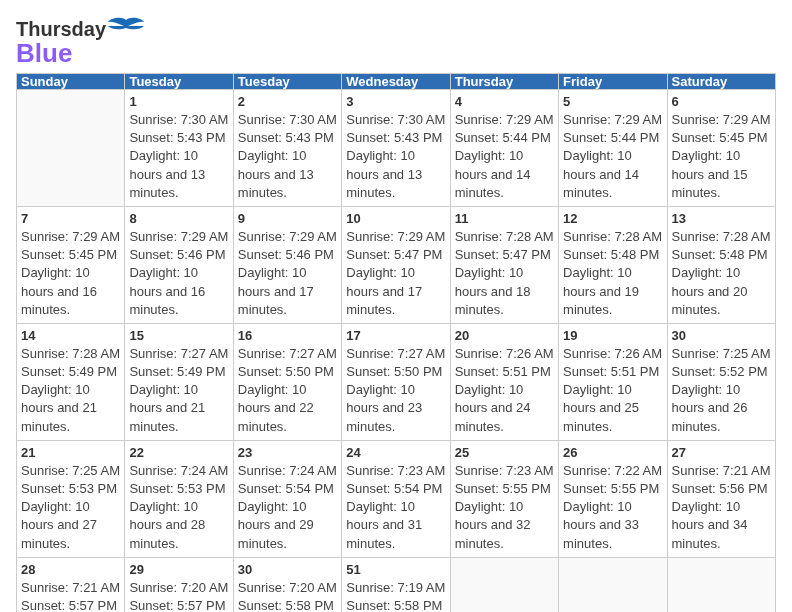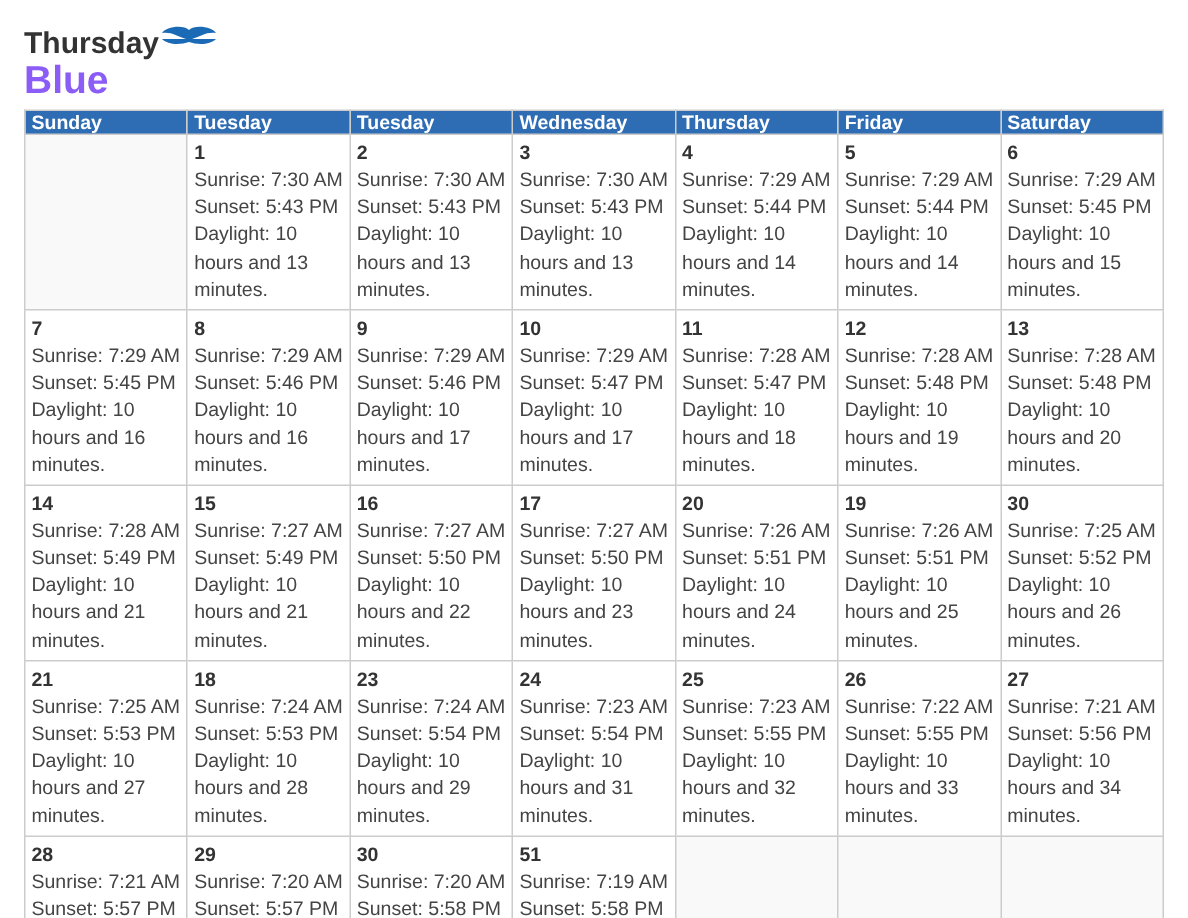--- a/index.html
+++ b/index.html
@@ -197,21 +197,21 @@
           <span class="day-number">30</span>
           <div class="day-info">Sunrise: 7:25 AM<br>Sunset: 5:52 PM<br>Daylight: 10 hours and 26 minutes.</div>
         </td>
       </tr>
       <tr class="row-shaded">
         <td>
           <span class="day-number">21</span>
           <div class="day-info">Sunrise: 7:25 AM<br>Sunset: 5:53 PM<br>Daylight: 10 hours and 27 minutes.</div>
         </td>
         <td>
-          <span class="day-number">18</span>
+          <span class="day-number">22</span>
           <div class="day-info">Sunrise: 7:24 AM<br>Sunset: 5:53 PM<br>Daylight: 10 hours and 28 minutes.</div>
         </td>
         <td>
           <span class="day-number">23</span>
           <div class="day-info">Sunrise: 7:24 AM<br>Sunset: 5:54 PM<br>Daylight: 10 hours and 29 minutes.</div>
         </td>
         <td>
           <span class="day-number">24</span>
           <div class="day-info">Sunrise: 7:23 AM<br>Sunset: 5:54 PM<br>Daylight: 10 hours and 31 minutes.</div>
         </td>

